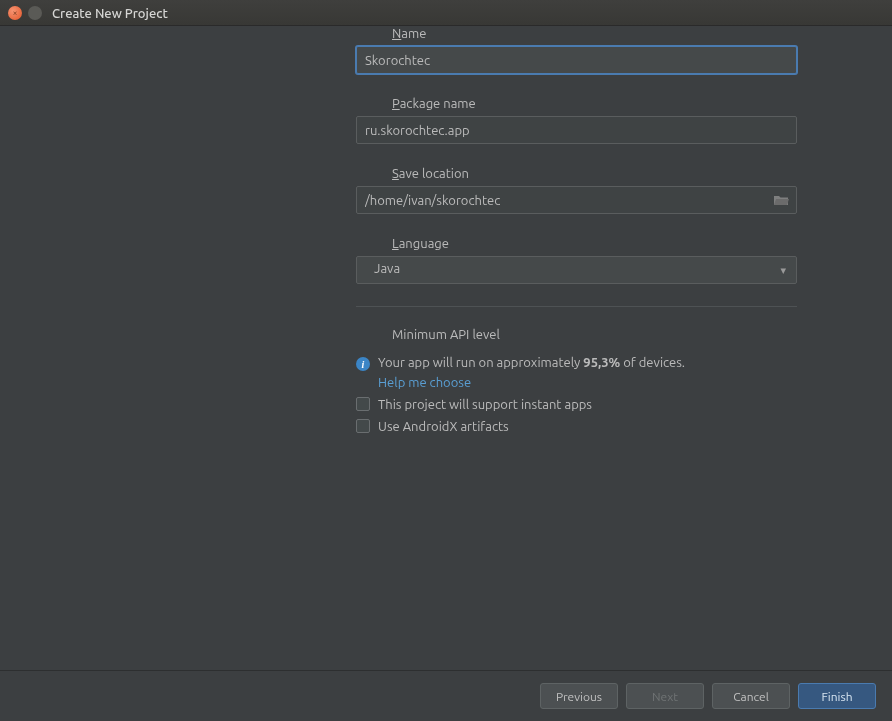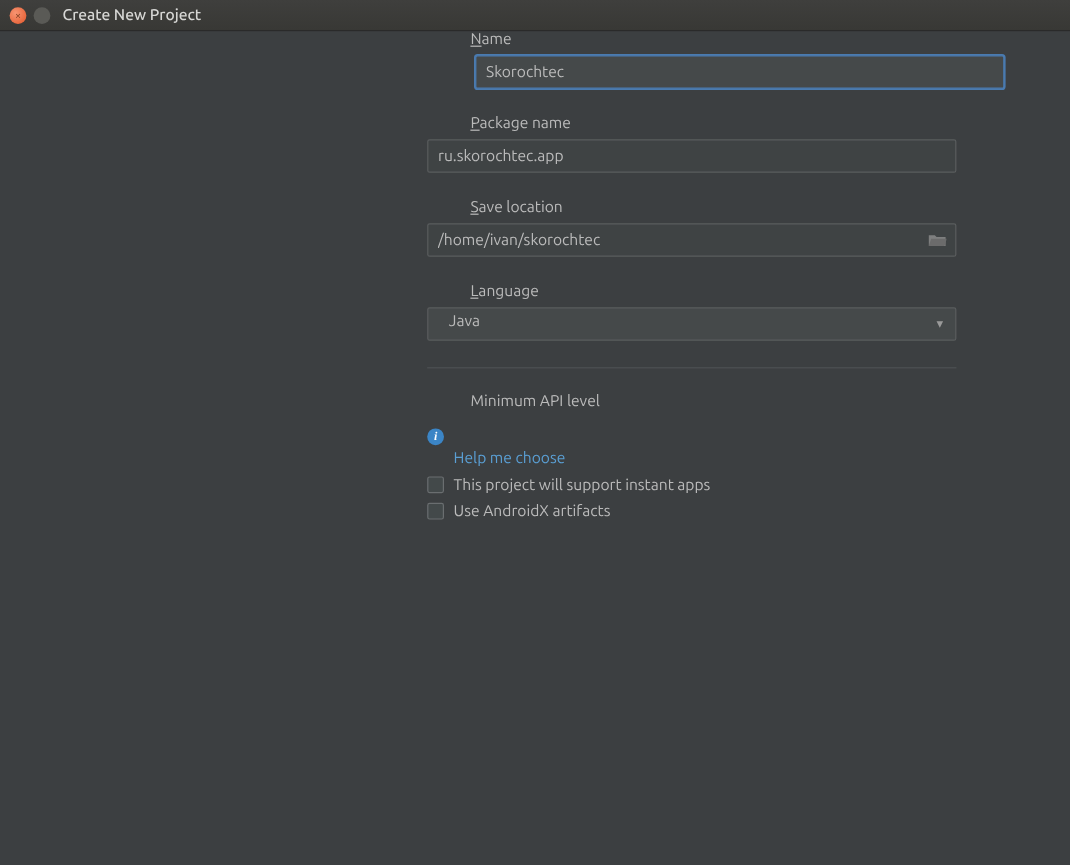--- a/index.html
+++ b/index.html
@@ -84,21 +84,20 @@
       color: #bbbbbb;
       padding: 4px 8px;
       font-size: 13px;
       font-family: inherit;
       outline: none;
       border-radius: 2px;
     }
     .text-input.focused {
       border: 1px solid #4a7bb0;
       box-shadow: 0 0 0 1px #4a7bb0;
-      margin-left: 40px;
     }
     .select-box { position: relative; padding-left: 17px; }
     .select-box::after {
       content: "▾";
       position: absolute;
       right: 10px;
       top: 50%;
       transform: translateY(-50%);
       color: #9a9a9a;
       font-size: 11px;
@@ -249,28 +248,37 @@
       </div>
     </div>
 
     <hr class="sep">
 
     <div class="field-group" style="margin-bottom:4px">
       <span class="field-label">Minimum API level</span>
 
       <div class="info-row">
         <span class="info-icon">i</span>
+        <span class="info-text">
+          <span>Your app will run on approximately </span><b>95,3%</b><span> of devices.</span>
+        </span>
       </div>
       <span class="help-link">Help me choose</span>
 
       <div class="checkbox-row">
         <span class="checkbox-box"></span>
         <span>This project will support instant apps</span>
       </div>
       <div class="checkbox-row">
         <span class="checkbox-box"></span>
         <span>Use AndroidX artifacts</span>
       </div>
     </div>
 
   </div>
 
+  <div class="button-bar">
+    <div class="btn">Previous</div>
+    <div class="btn disabled">Next</div>
+    <div class="btn">Cancel</div>
+    <div class="btn primary">Finish</div>
+  </div>
 </div>
 
 </body></html>

